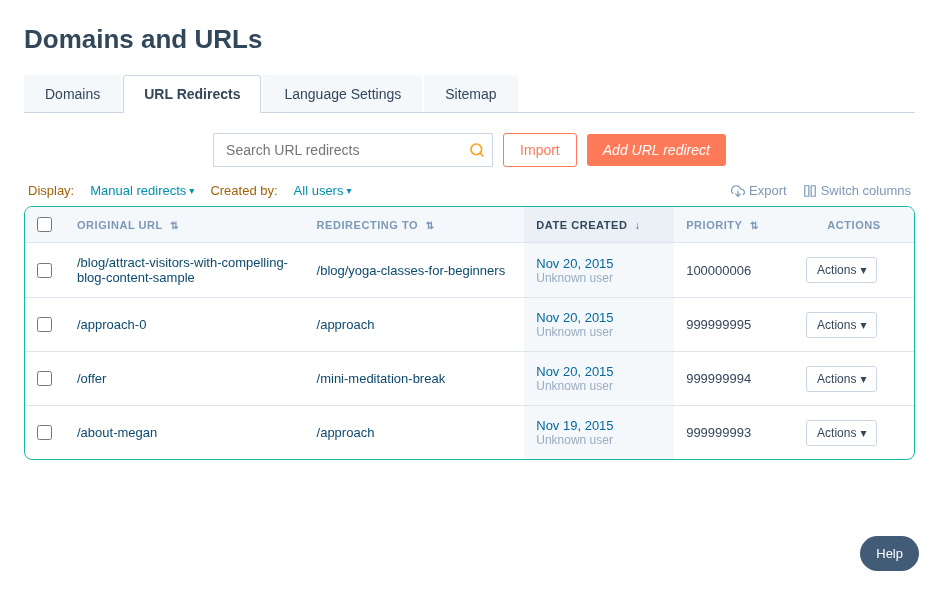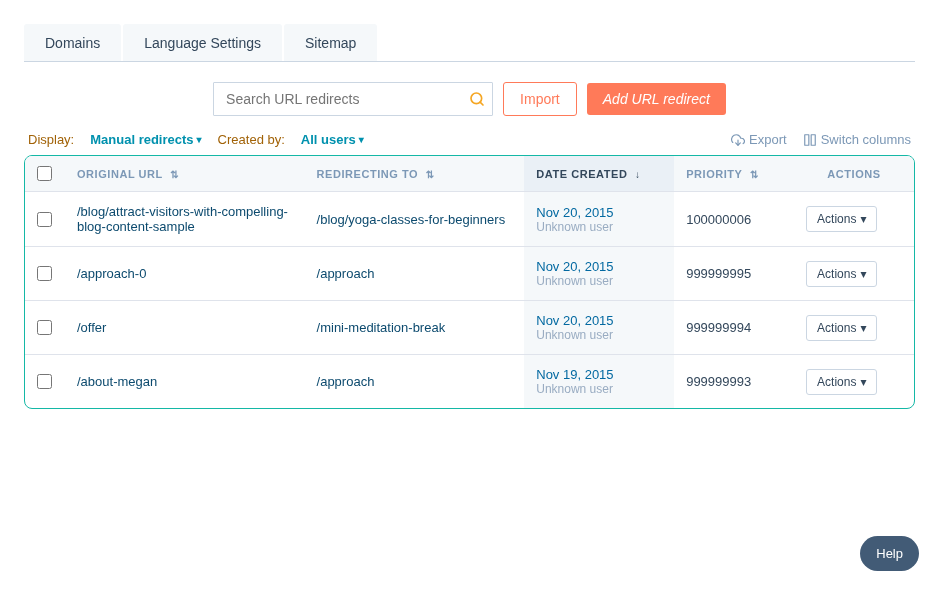--- a/index.html
+++ b/index.html
@@ -132,21 +132,20 @@
     .filter-label {
       color: #a16207;
       font-weight: 500;
     }
     .filter-link {
       color: #0091ae;
       cursor: pointer;
       display: flex;
       align-items: center;
       gap: 3px;
-      font-weight: bold;
     }
     .filter-link .chevron {
       font-size: 10px;
       color: #0091ae;
     }
     .filter-right {
       display: flex;
       align-items: center;
       gap: 16px;
       font-size: 13px;
@@ -283,23 +282,25 @@
       font-size: 13px;
       cursor: pointer;
       font-weight: 500;
     }
   </style>
 </head>
 <body>
 
 <div class="page-wrapper">
 
+  <h1 class="page-title">Domains and URLs</h1>
 
   <div class="tabs">
     <div class="tab">Domains</div>
+    <div class="tab active">URL Redirects</div>
     <div class="tab">Language Settings</div>
     <div class="tab">Sitemap</div>
   </div>
 
   <div class="content-area">
 
     <div class="toolbar">
       <div class="search-wrapper">
         <input type="text" class="search-input" placeholder="Search URL redirects" style="">
         <button class="search-icon-btn">

